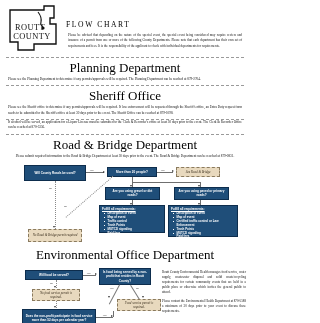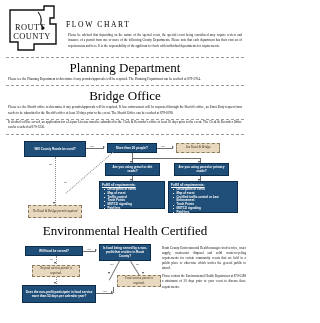--- a/index.html
+++ b/index.html
@@ -126,30 +126,34 @@
 
   <div class="rule"></div>
 
   <div class="section">
     <div class="sec-title">Planning Department</div>
     <div class="sec-body just">Please see the Planning Department to determine if any permits/approvals will be required.  The Planning Department can be reached at 879-2704.</div>
   </div>
   <div class="rule"></div>
 
   <div class="section">
-    <div class="sec-title">Bridge Office</div>
+    <div class="sec-title">Sheriff Office</div>
     <div class="sec-body just">Please see the Sheriff office to determine if any permits/approvals will be required.  If law enforcement will be requested through the Sheriff's office, an Extra Duty request form needs to be submitted to the Sheriff's office at least 30 days prior to the event.  The Sheriff Office can be reached at 879-1098.</div>
   </div>
   <div class="rule"></div>
 
   <div class="section">
     <div class="sec-body just">If alcohol will be served, an application for a Liquor License must be submitted to the Clerk &amp; Recorder's office at least 30 days prior to the event.  The Clerk &amp; Recorder Office can be reached at 870-5356.</div>
   </div>
   <div class="rule"></div>
 
+  <div class="section">
+    <div class="sec-title">Road &amp; Bridge Department</div>
+    <div class="sec-body">Please submit required information to the Road &amp; Bridge Department at least 30 days prior to the event.  The Road &amp; Bridge Department can be reached at 879-0831.</div>
+  </div>
 
   <div class="flow">
 
     <div class="box" style="left:24px;top:6px;width:62px;height:16px;">Will County Roads be used?</div>
 
     <div class="lbl" style="left:90px;top:10px;">yes</div>
     <div class="conn connh" style="left:86px;top:13.5px;width:18px;"></div>
     <div class="arrow right" style="left:103px;top:11.8px;"></div>
 
     <div class="box" style="left:107px;top:8px;width:50px;height:10px;font-size:3.1px;">More than 20 people?</div>
@@ -206,21 +210,21 @@
     <div class="lbl" style="left:49px;top:28px;">no</div>
     <div class="conn dotv" style="left:55px;top:22px;height:48px;"></div>
     <div class="lbl" style="left:64px;top:46px;">no</div>
     <div class="conn diagdot" style="left:113px;top:18px;width:62px;transform:rotate(139deg);"></div>
 
     <div class="box tan" style="left:28px;top:70px;width:54px;height:13px;">No Road &amp; Bridge permit required</div>
     <div class="arrow down" style="left:53.4px;top:67.5px;"></div>
   </div>
 
   <div class="section">
-    <div class="sec-title">Environmental Health Certified</div>
+    <div class="sec-title">Environmental Office Department</div>
   </div>
 
   <div class="flow2">
 
     <div class="eh-text">
       <p>Routt County Environmental Health manages food service, water supply, wastewater disposal and solid waste/recycling requirements for certain community events that are held in a public place or otherwise which invites the general public to attend.</p>
       <p>Please contact the Environmental Health Department at 870-5588 a minimum of 30 days prior to your event to discuss these requirements.</p>
     </div>
 
     <div class="box" style="left:25px;top:6px;width:58px;height:10px;">Will food be served?</div>

